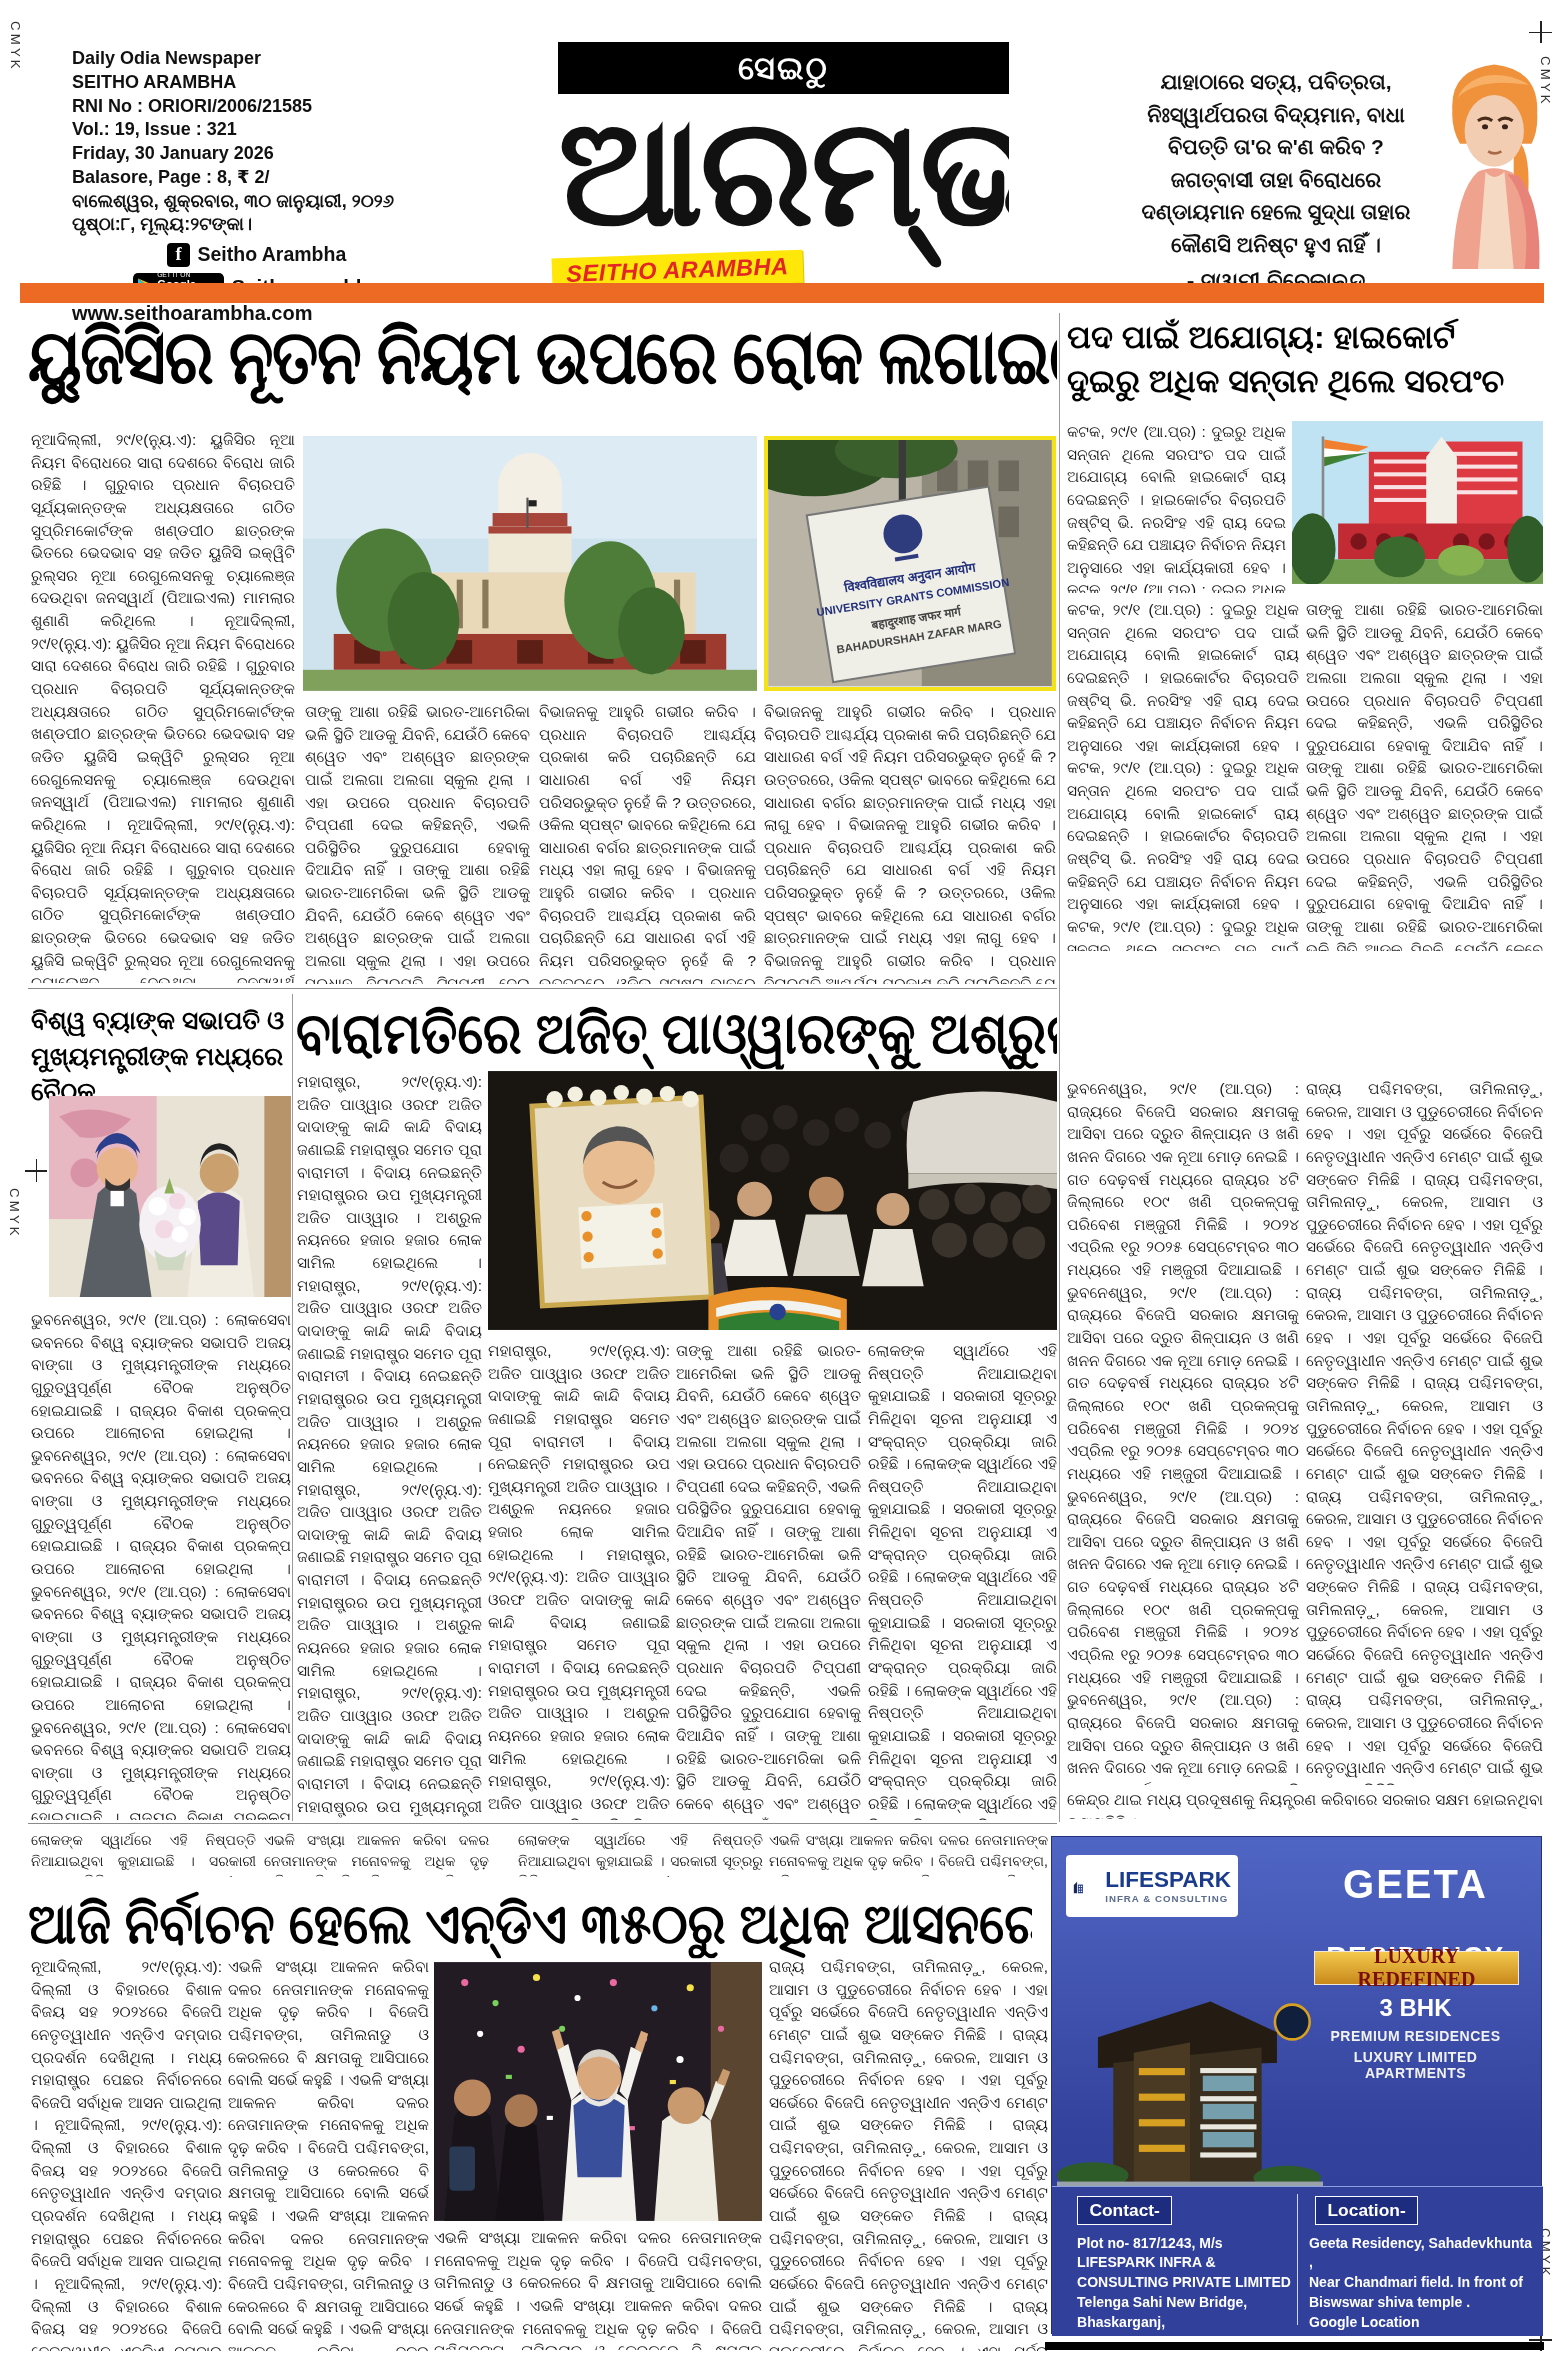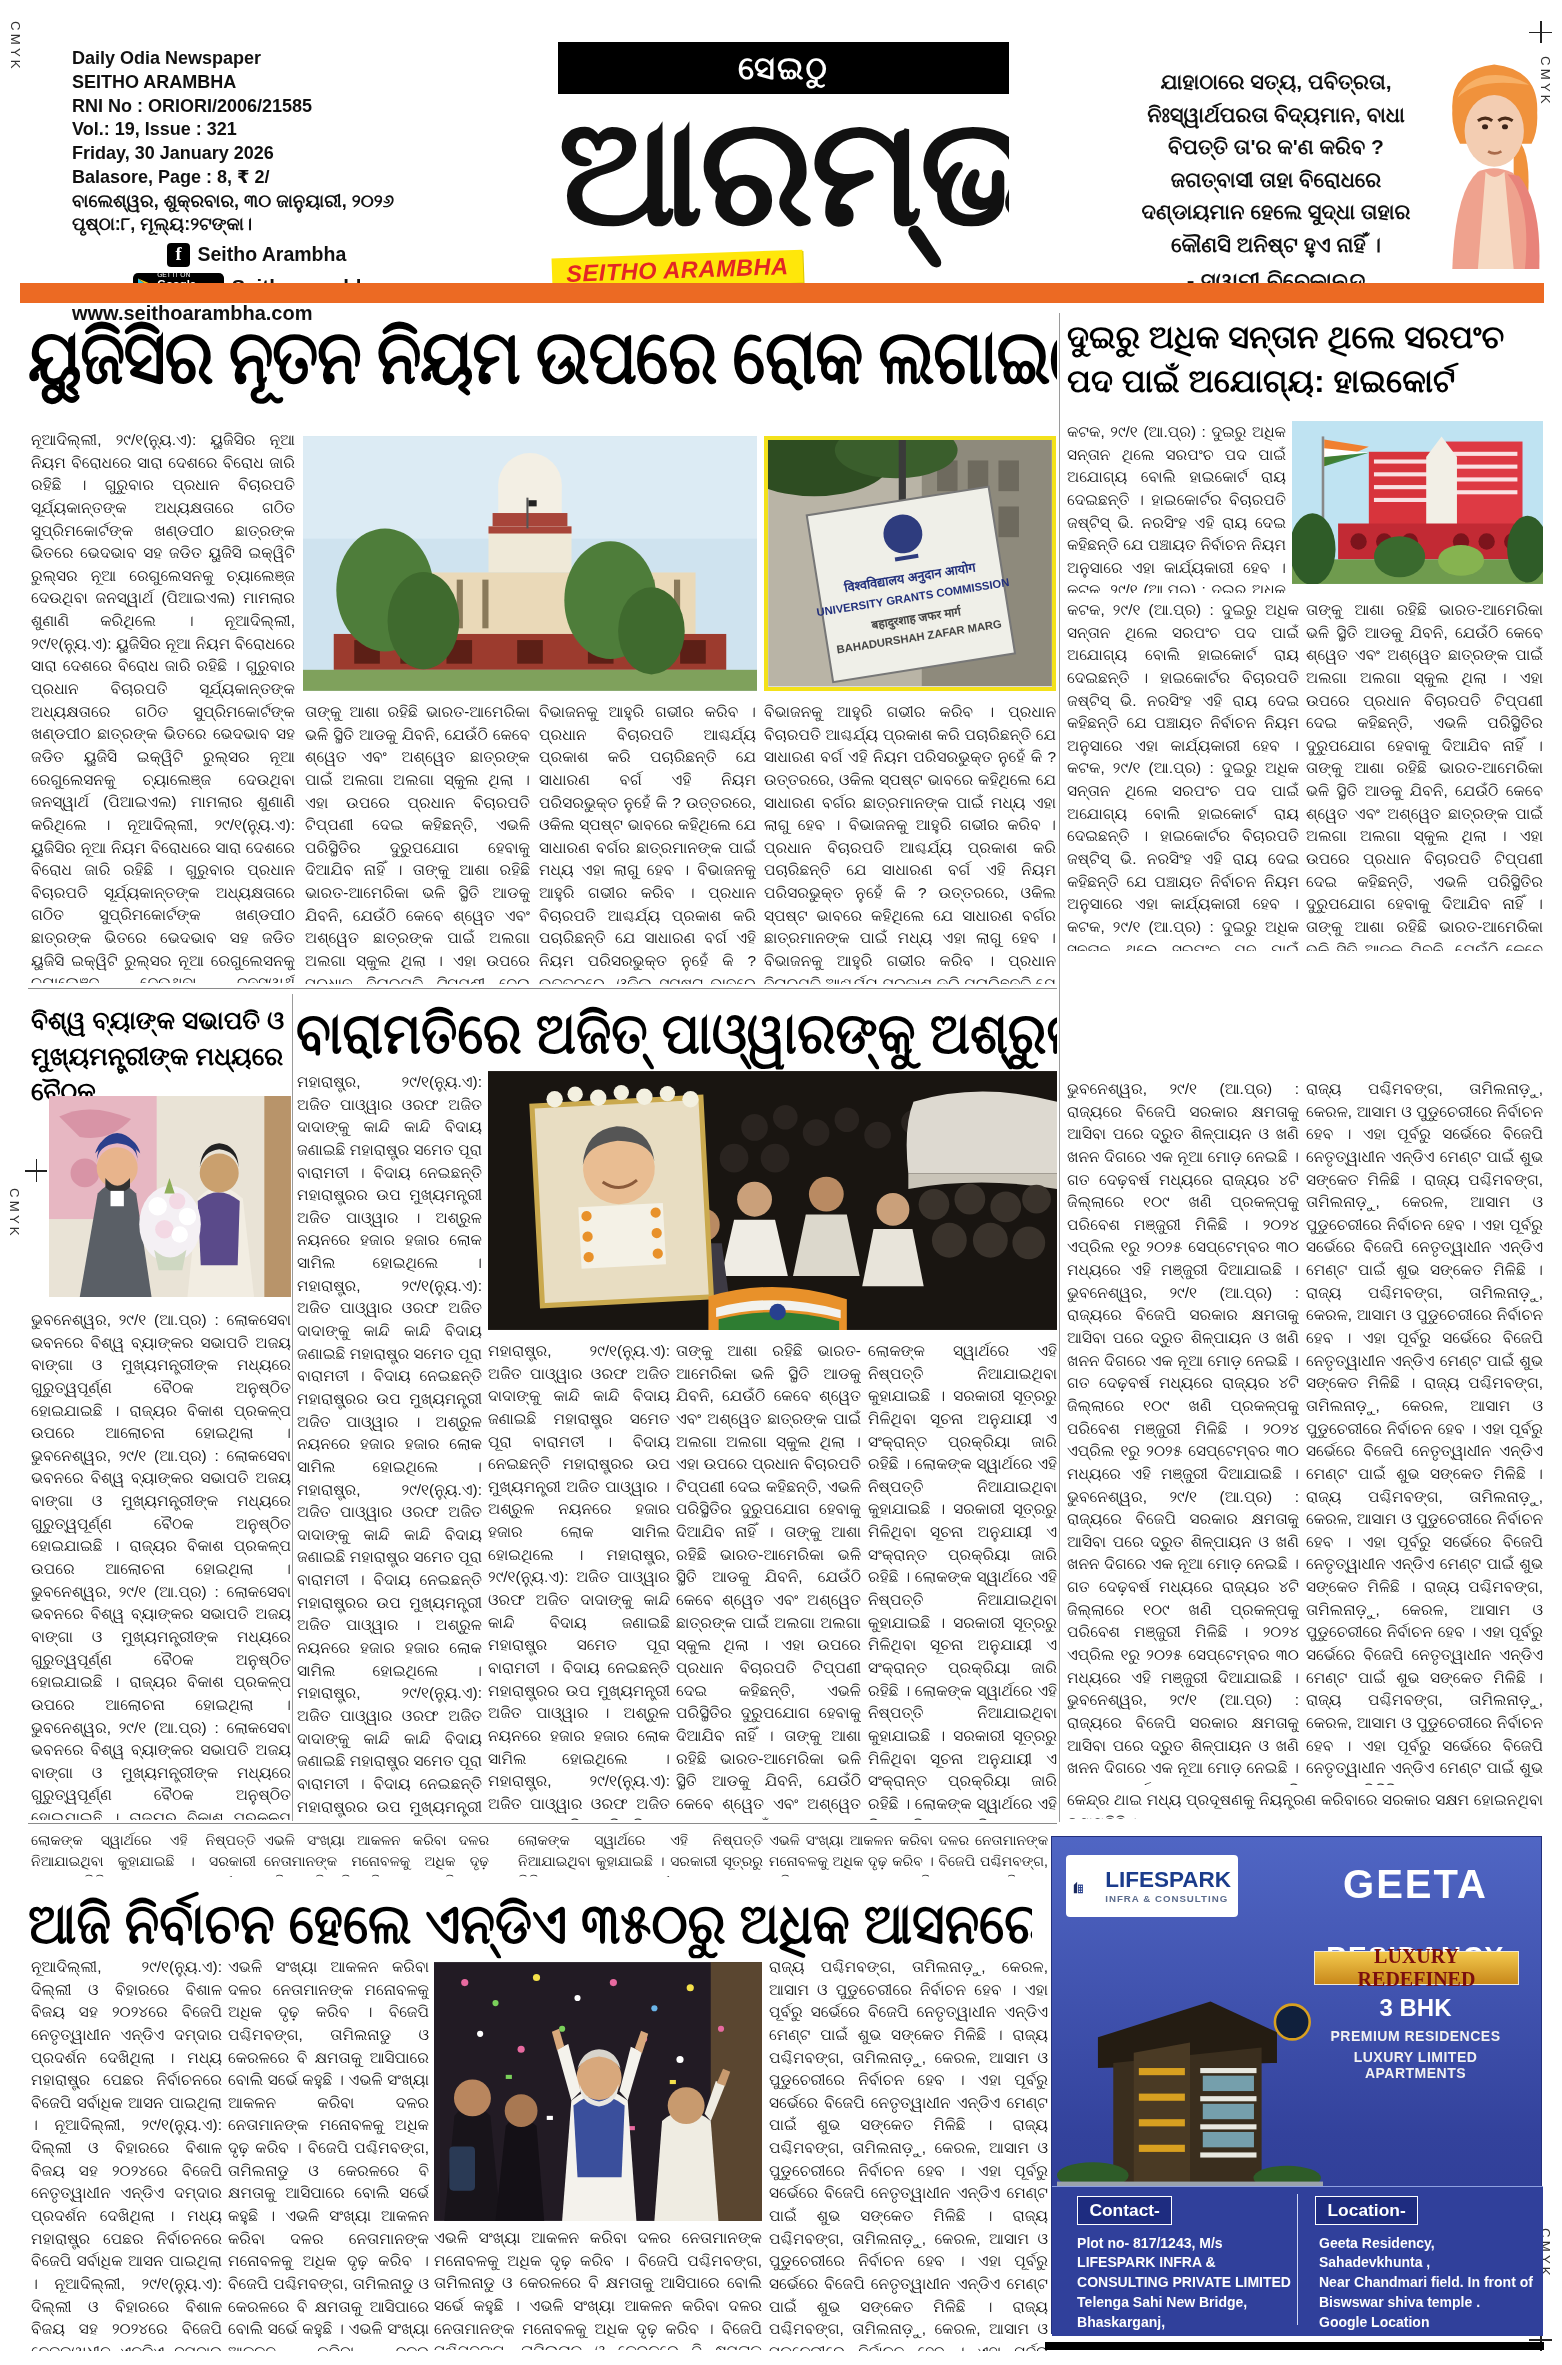--- a/index.html
+++ b/index.html
@@ -137,22 +137,22 @@
       <path d="M95 240 Q112 260 132 240 L150 430 L80 430Z" fill="#f6d9c2"></path>
       <path d="M138 245 Q185 300 172 430 L200 430 Q205 300 160 248Z" fill="#e8837a"></path>
     </svg>
   </div>
 
   <div class="abs orangebar" style="left:19.5px;top:283px;width:1524px;height:19.5px;"></div>
 
   <div class="abs hl lead-hl" style="left:28px;top:313px;width:1029px;height:95px;">ୟୁଜିସିର ନୂତନ ନିୟମ ଉପରେ ରୋକ ଲଗାଇଲେ ସୁପ୍ରିମକୋର୍ଟ</div>
 
   <div class="abs ctr" style="left:1067px;top:315px;width:475px;">
+    <div class="hl sec-hl">ପଦ ପାଇଁ ଅଯୋଗ୍ୟ: ହାଇକୋର୍ଟ</div>
     <div class="hl sec-hl">ଦୁଇରୁ ଅଧିକ ସନ୍ତାନ ଥିଲେ ସରପଂଚ</div>
-    <div class="hl sec-hl">ପଦ ପାଇଁ ଅଯୋଗ୍ୟ: ହାଇକୋର୍ଟ</div>
   </div>
 
   <div class="abs vline" style="left:1059px;top:313px;width:1px;height:1509px;"></div>
 
   <div class="abs bt" style="left:31px;top:429px;width:264px;height:554px;">ନୂଆଦିଲ୍ଲୀ, ୨୯/୧(ନ୍ୟୁ.ଏ): ୟୁଜିସିର ନୂଆ ନିୟମ ବିରୋଧରେ ସାରା ଦେଶରେ ବିରୋଧ ଜାରି ରହିଛି । ଗୁରୁବାର ପ୍ରଧାନ ବିଚାରପତି ସୂର୍ଯ୍ୟକାନ୍ତଙ୍କ ଅଧ୍ୟକ୍ଷତାରେ ଗଠିତ ସୁପ୍ରିମକୋର୍ଟଙ୍କ ଖଣ୍ଡପୀଠ ଛାତ୍ରଙ୍କ ଭିତରେ ଭେଦଭାବ ସହ ଜଡିତ ୟୁଜିସି ଇକ୍ୱିଟି ରୁଲ୍ସର ନୂଆ ରେଗୁଲେସନକୁ ଚ୍ୟାଲେଞ୍ଜ ଦେଉଥିବା ଜନସ୍ୱାର୍ଥ (ପିଆଇଏଲ) ମାମଲାର ଶୁଣାଣି କରିଥିଲେ । ନୂଆଦିଲ୍ଲୀ, ୨୯/୧(ନ୍ୟୁ.ଏ): ୟୁଜିସିର ନୂଆ ନିୟମ ବିରୋଧରେ ସାରା ଦେଶରେ ବିରୋଧ ଜାରି ରହିଛି । ଗୁରୁବାର ପ୍ରଧାନ ବିଚାରପତି ସୂର୍ଯ୍ୟକାନ୍ତଙ୍କ ଅଧ୍ୟକ୍ଷତାରେ ଗଠିତ ସୁପ୍ରିମକୋର୍ଟଙ୍କ ଖଣ୍ଡପୀଠ ଛାତ୍ରଙ୍କ ଭିତରେ ଭେଦଭାବ ସହ ଜଡିତ ୟୁଜିସି ଇକ୍ୱିଟି ରୁଲ୍ସର ନୂଆ ରେଗୁଲେସନକୁ ଚ୍ୟାଲେଞ୍ଜ ଦେଉଥିବା ଜନସ୍ୱାର୍ଥ (ପିଆଇଏଲ) ମାମଲାର ଶୁଣାଣି କରିଥିଲେ । ନୂଆଦିଲ୍ଲୀ, ୨୯/୧(ନ୍ୟୁ.ଏ): ୟୁଜିସିର ନୂଆ ନିୟମ ବିରୋଧରେ ସାରା ଦେଶରେ ବିରୋଧ ଜାରି ରହିଛି । ଗୁରୁବାର ପ୍ରଧାନ ବିଚାରପତି ସୂର୍ଯ୍ୟକାନ୍ତଙ୍କ ଅଧ୍ୟକ୍ଷତାରେ ଗଠିତ ସୁପ୍ରିମକୋର୍ଟଙ୍କ ଖଣ୍ଡପୀଠ ଛାତ୍ରଙ୍କ ଭିତରେ ଭେଦଭାବ ସହ ଜଡିତ ୟୁଜିସି ଇକ୍ୱିଟି ରୁଲ୍ସର ନୂଆ ରେଗୁଲେସନକୁ ଚ୍ୟାଲେଞ୍ଜ ଦେଉଥିବା ଜନସ୍ୱାର୍ଥ (ପିଆଇଏଲ) ମାମଲାର ଶୁଣାଣି କରିଥିଲେ ।</div>
 
   <div class="abs photo" style="left:303px;top:436px;width:454px;height:255px;">
     <svg width="454" height="255" viewBox="0 0 886 497">
       <rect width="886" height="497" fill="#cfe3ef"></rect>
       <rect y="0" width="886" height="200" fill="#dcebf4"></rect>
@@ -508,21 +508,21 @@
           <div>Plot no- 817/1243, M/s LIFESPARK INFRA &amp;</div>
           <div>CONSULTING PRIVATE LIMITED</div>
           <div>Telenga Sahi New Bridge, Bhaskarganj,</div>
           <div>Balasore, Odisha, 756001</div>
           <div>Ph-9692727075</div>
         </div>
       </div>
       <div class="abs" style="left:245px;top:7.2px;width:1px;height:131px;background:#cfd6f2;"></div>
       <div class="abs" style="left:256px;top:9.2px;width:231px;">
         <div style="margin-left:7.2px;"><span class="ad-lbl">Location-</span></div>
-        <div class="ad-lines" style="margin-left:11px;">
+        <div class="ad-lines" style="margin-left:1px;">
           <div>Geeta Residency, Sahadevkhunta ,</div>
           <div>Near Chandmari field. In front of</div>
           <div>Biswswar shiva temple .</div>
           <div>Google Location</div>
         </div>
       </div>
     </div>
   </div>
 
   <div class="abs" style="left:1045px;top:2342px;width:499px;height:8.2px;background:#000;"></div>

